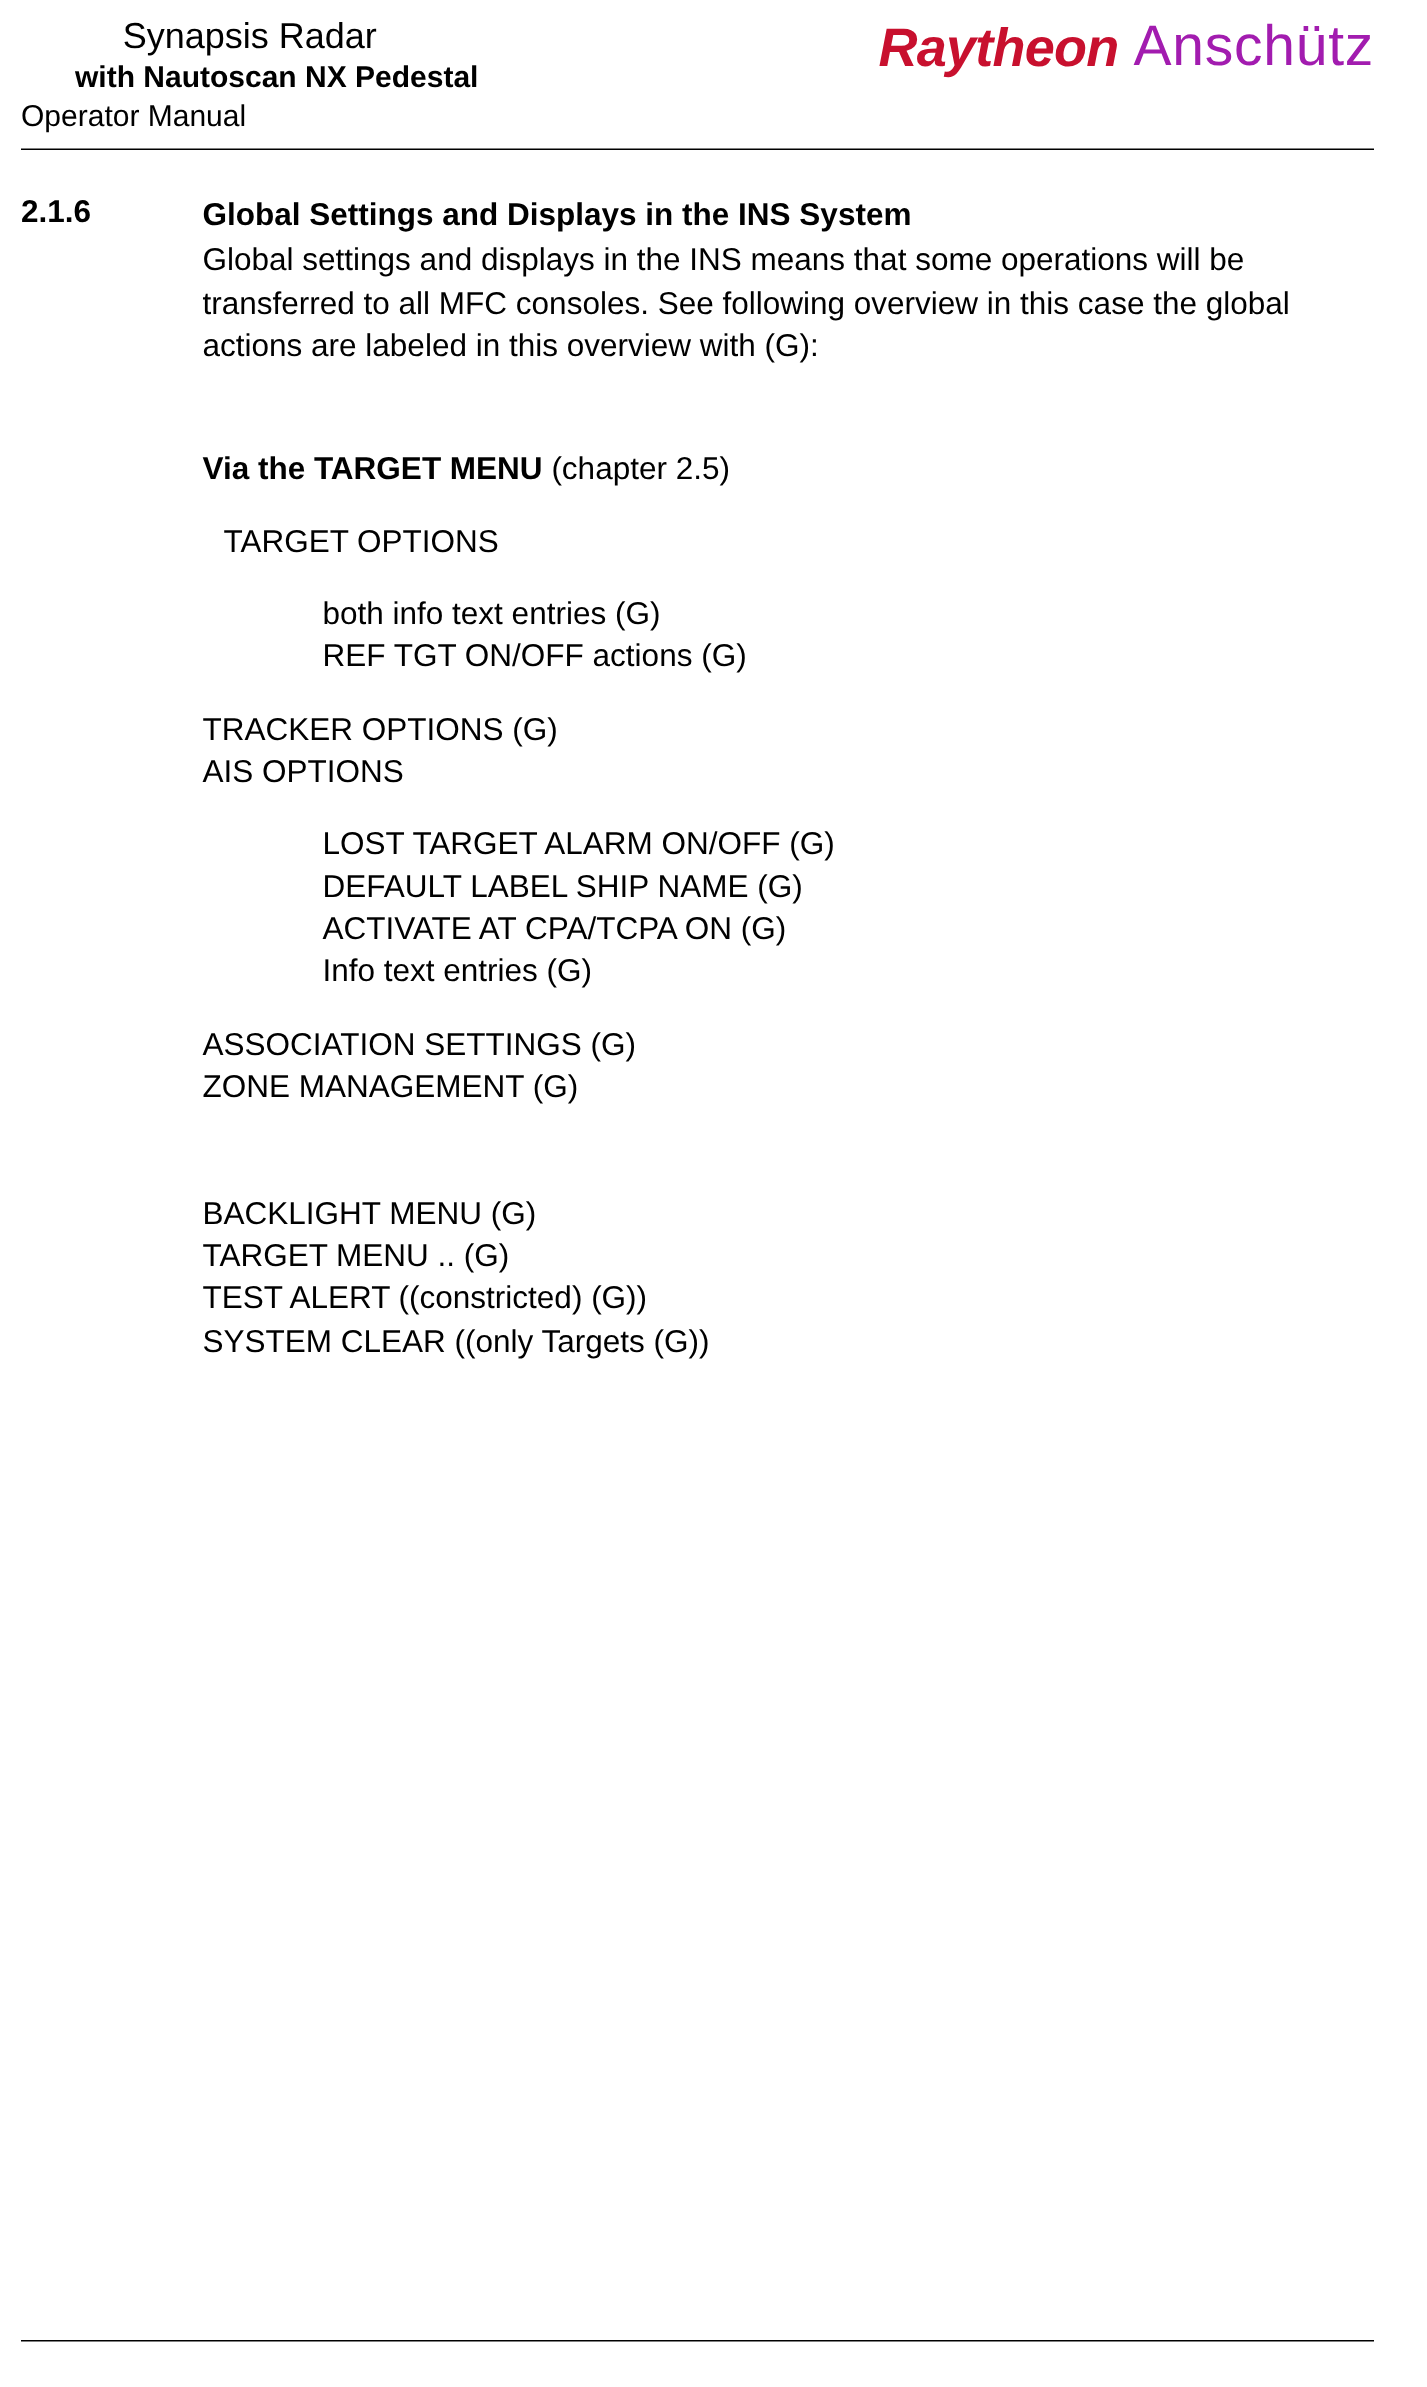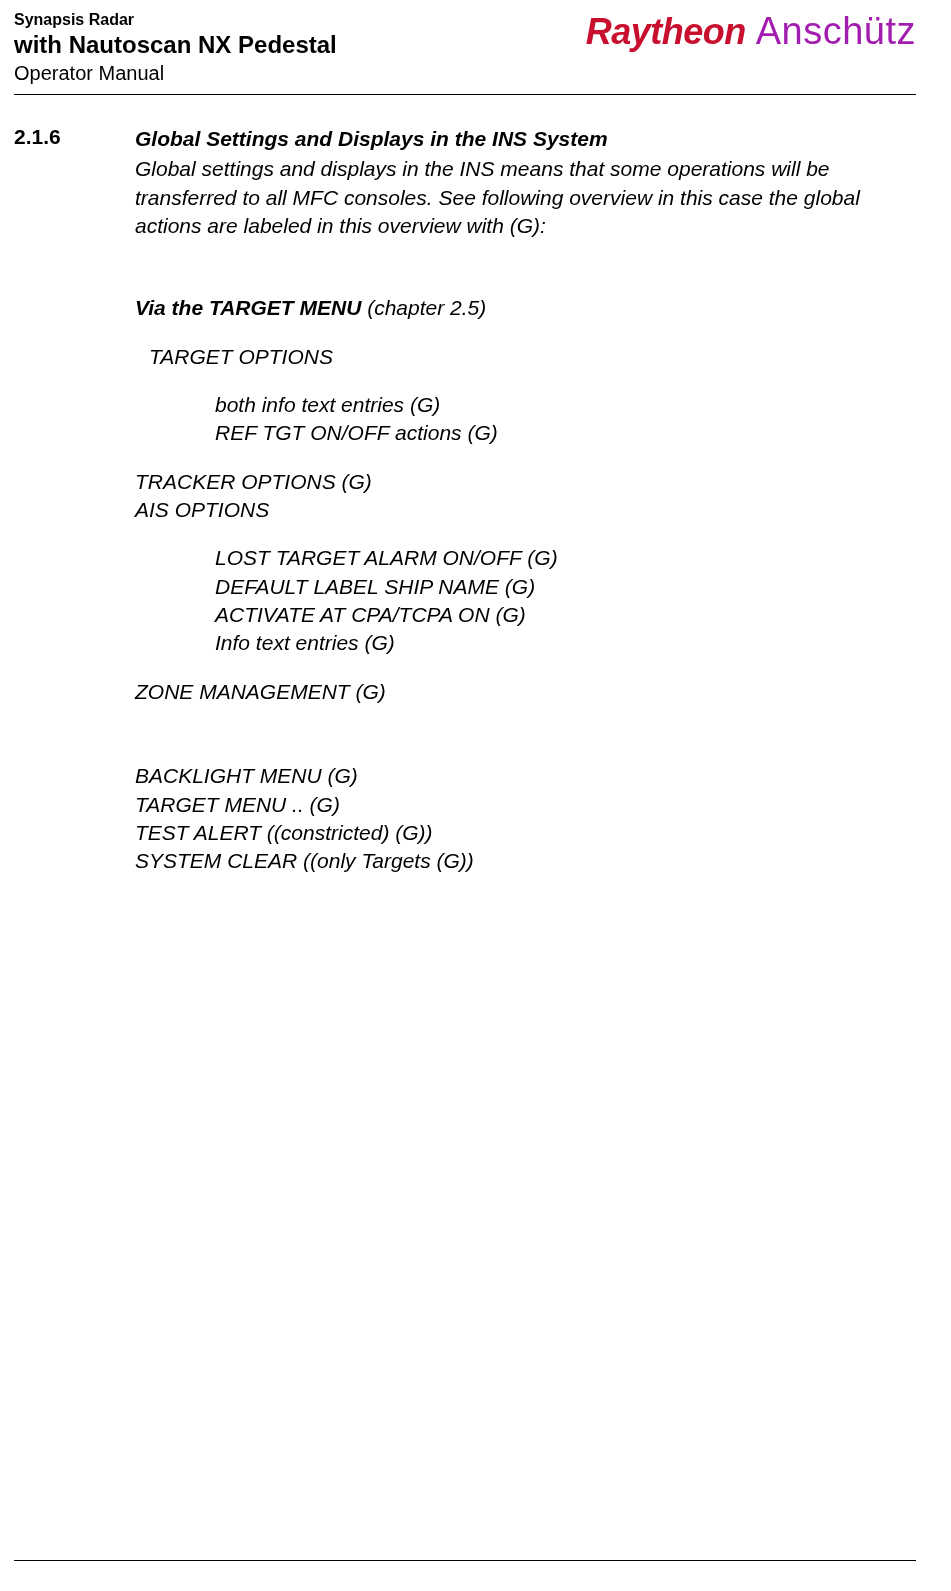--- a/index.html
+++ b/index.html
@@ -18,22 +18,22 @@
     height: 1591px;
     padding: 10px 35px 0 14px;
     position: relative;
   }
   .header {
     display: flex;
     justify-content: space-between;
     align-items: flex-start;
     padding-bottom: 8px;
   }
-  .header-left .t1 { font-weight: bold; font-size: 16px; line-height: 1.25; }
-  .header-left .t2 { font-weight: bold; font-size: 24px; line-height: 1.25; }
+  .header-left .t1 { font-weight: normal; font-size: 24px; line-height: 1.25; text-align: center; }
+  .header-left .t2 { font-weight: bold; font-size: 20px; line-height: 1.25; margin-left: 36px; }
   .header-left .t3 { font-size: 20px; line-height: 1.3; }
   .logo-wrap {
     display: flex;
     align-items: center;
     gap: 10px;
     margin-top: 0px;
   }
   .raytheon {
     font-family: Arial, sans-serif;
     font-weight: 900;
@@ -63,21 +63,20 @@
   .sec-num {
     width: 121px;
     flex: 0 0 121px;
     font-weight: bold;
     font-size: 21px;
   }
   .sec-body {
     flex: 1;
     font-size: 21px;
     line-height: 1.35;
-    font-style: italic;
   }
   .h-title { font-weight: bold; font-size: 21px; margin-bottom: 2px; }
   .para { font-size: 21px; }
   .bold { font-weight: bold; }
   .sp { height: 28px; }
   .sp-lg { height: 54px; }
   .indent1 { padding-left: 14px; }
   .indent2 { padding-left: 80px; }
   .footer {
     position: absolute;
@@ -141,20 +140,21 @@
 
         <div style="height:20px"></div>
 
         <div class="para indent2">LOST TARGET ALARM ON/OFF (G)</div>
         <div class="para indent2">DEFAULT LABEL SHIP NAME (G)</div>
         <div class="para indent2">ACTIVATE AT CPA/TCPA ON (G)</div>
         <div class="para indent2">Info text entries (G)</div>
 
         <div style="height:20px"></div>
 
+        <div class="para">ASSOCIATION SETTINGS (G)</div>
         <div class="para">ZONE MANAGEMENT (G)</div>
 
         <div class="sp"></div>
 
 
         <div class="sp"></div>
 
         <div class="para">BACKLIGHT MENU (G)</div>
         <div class="para">TARGET MENU .. (G)</div>
         <div class="para">TEST ALERT ((constricted) (G))</div>

